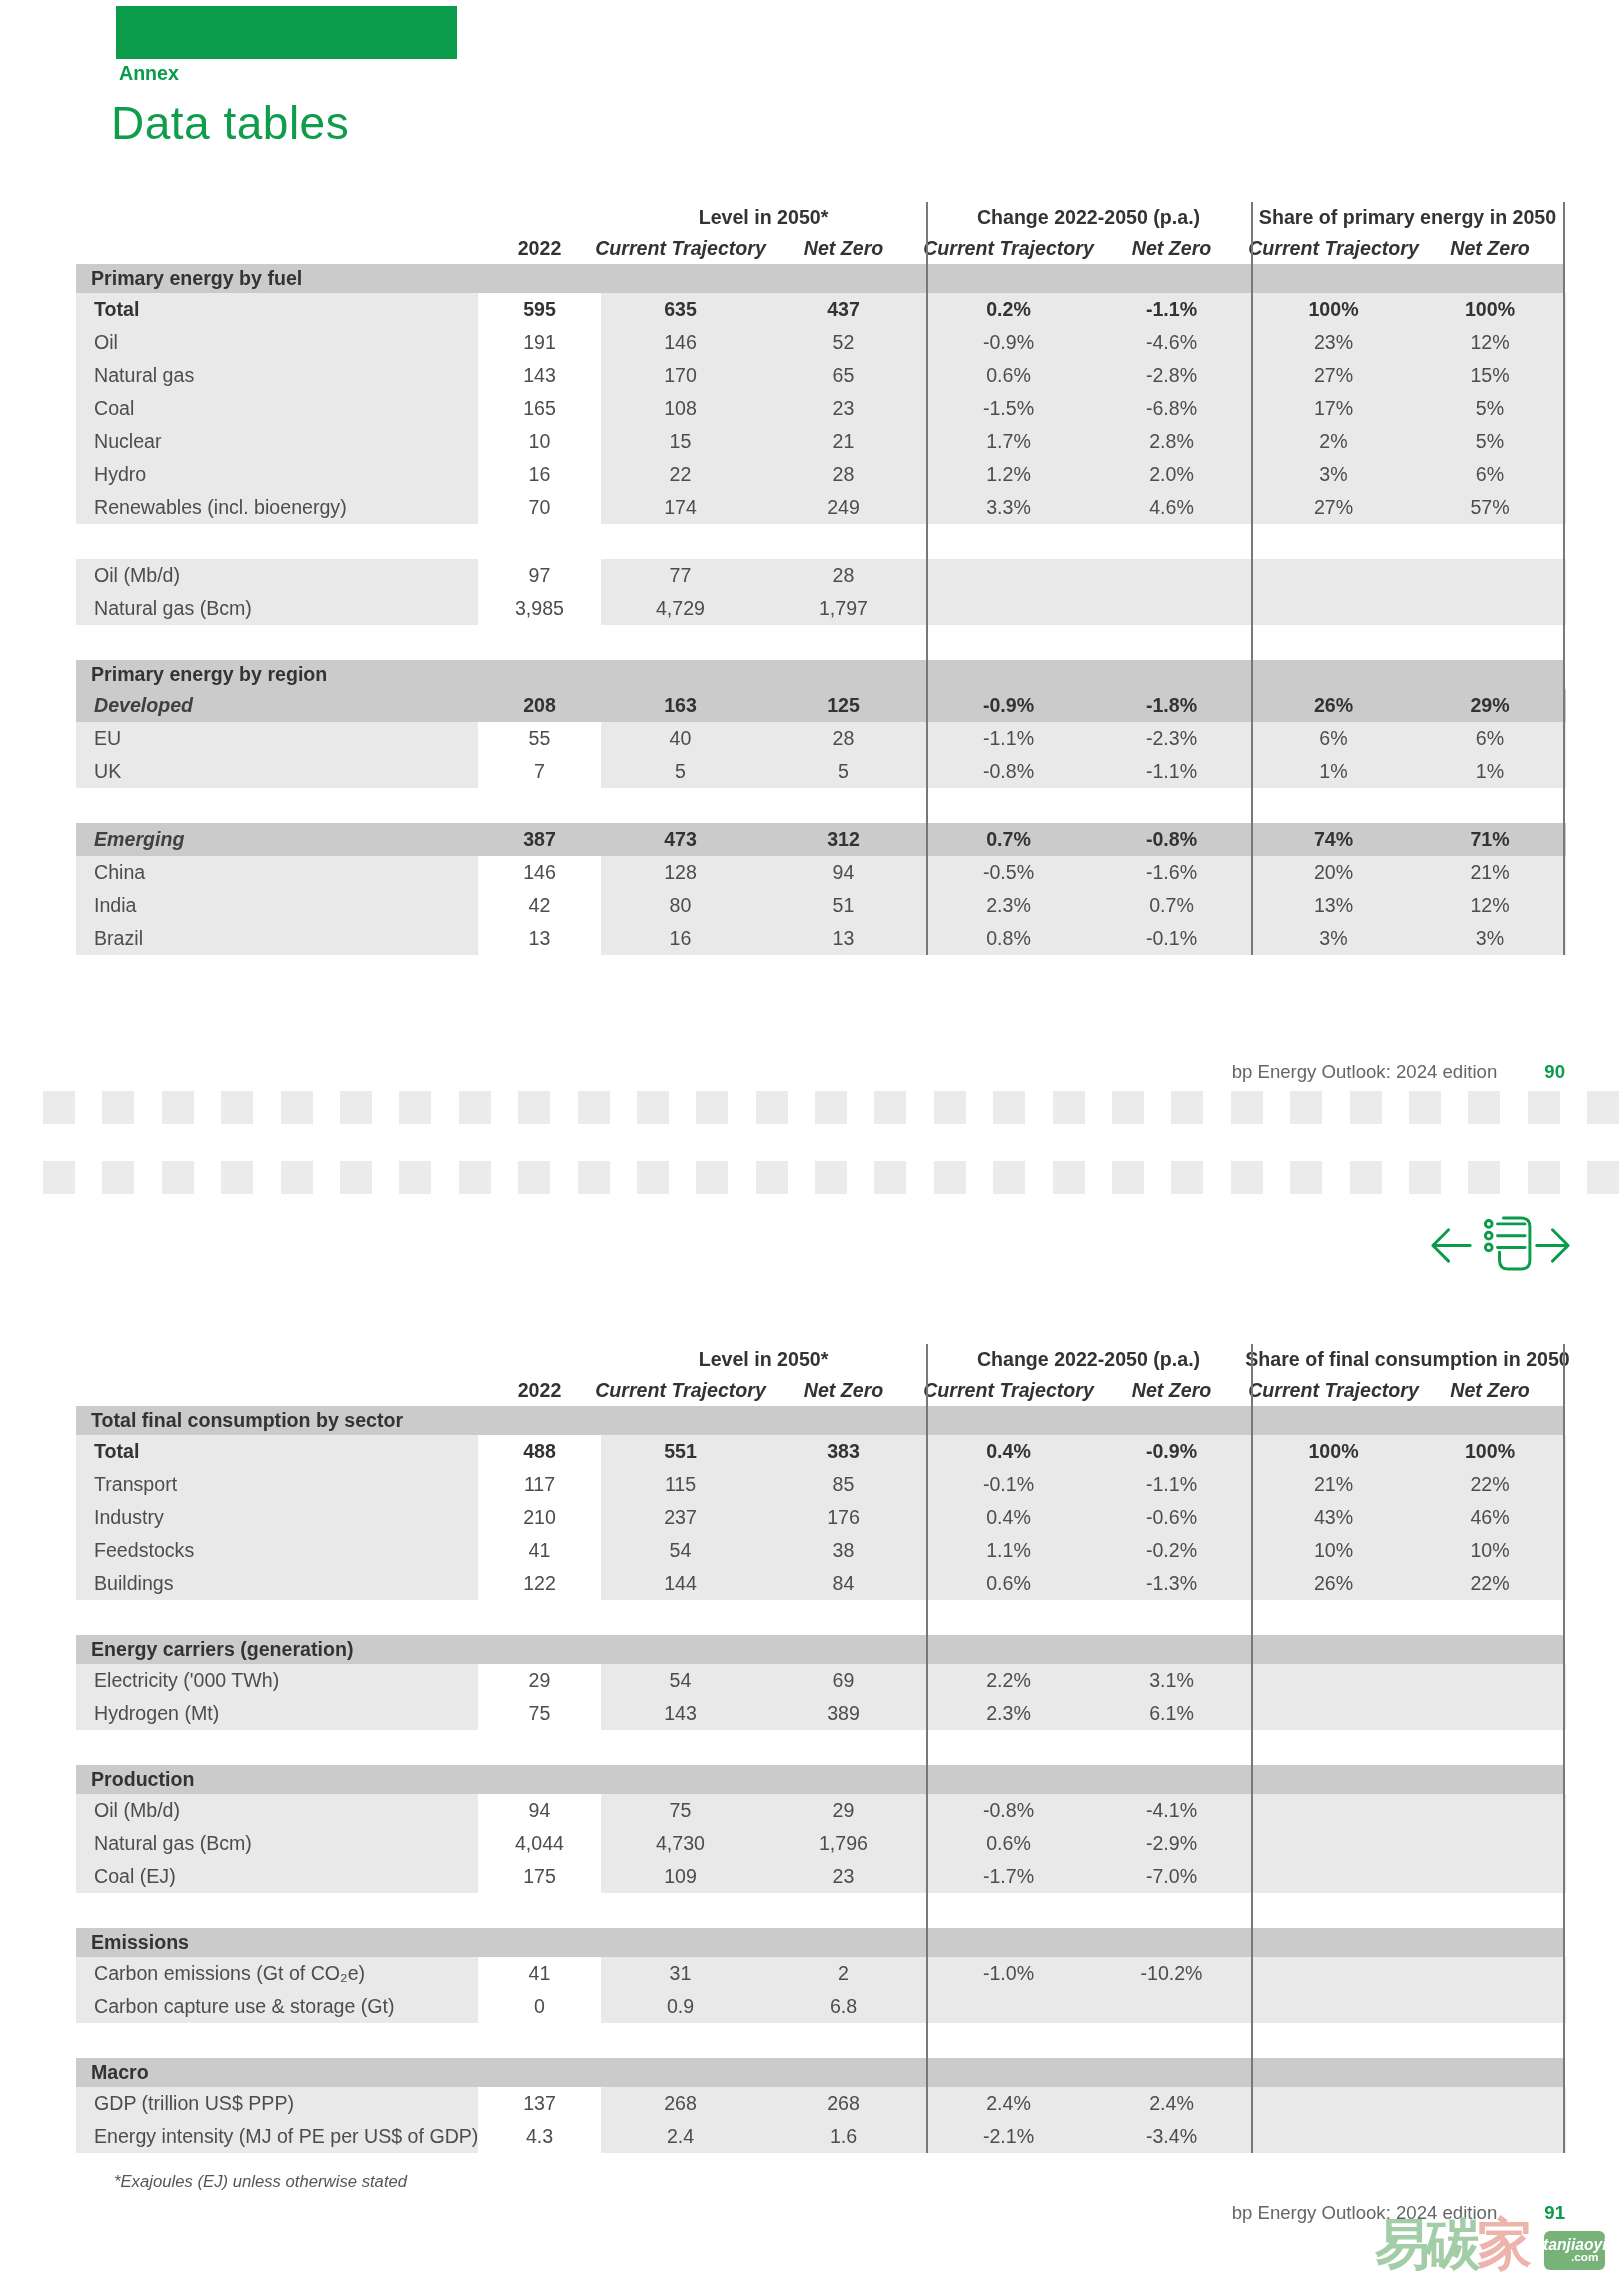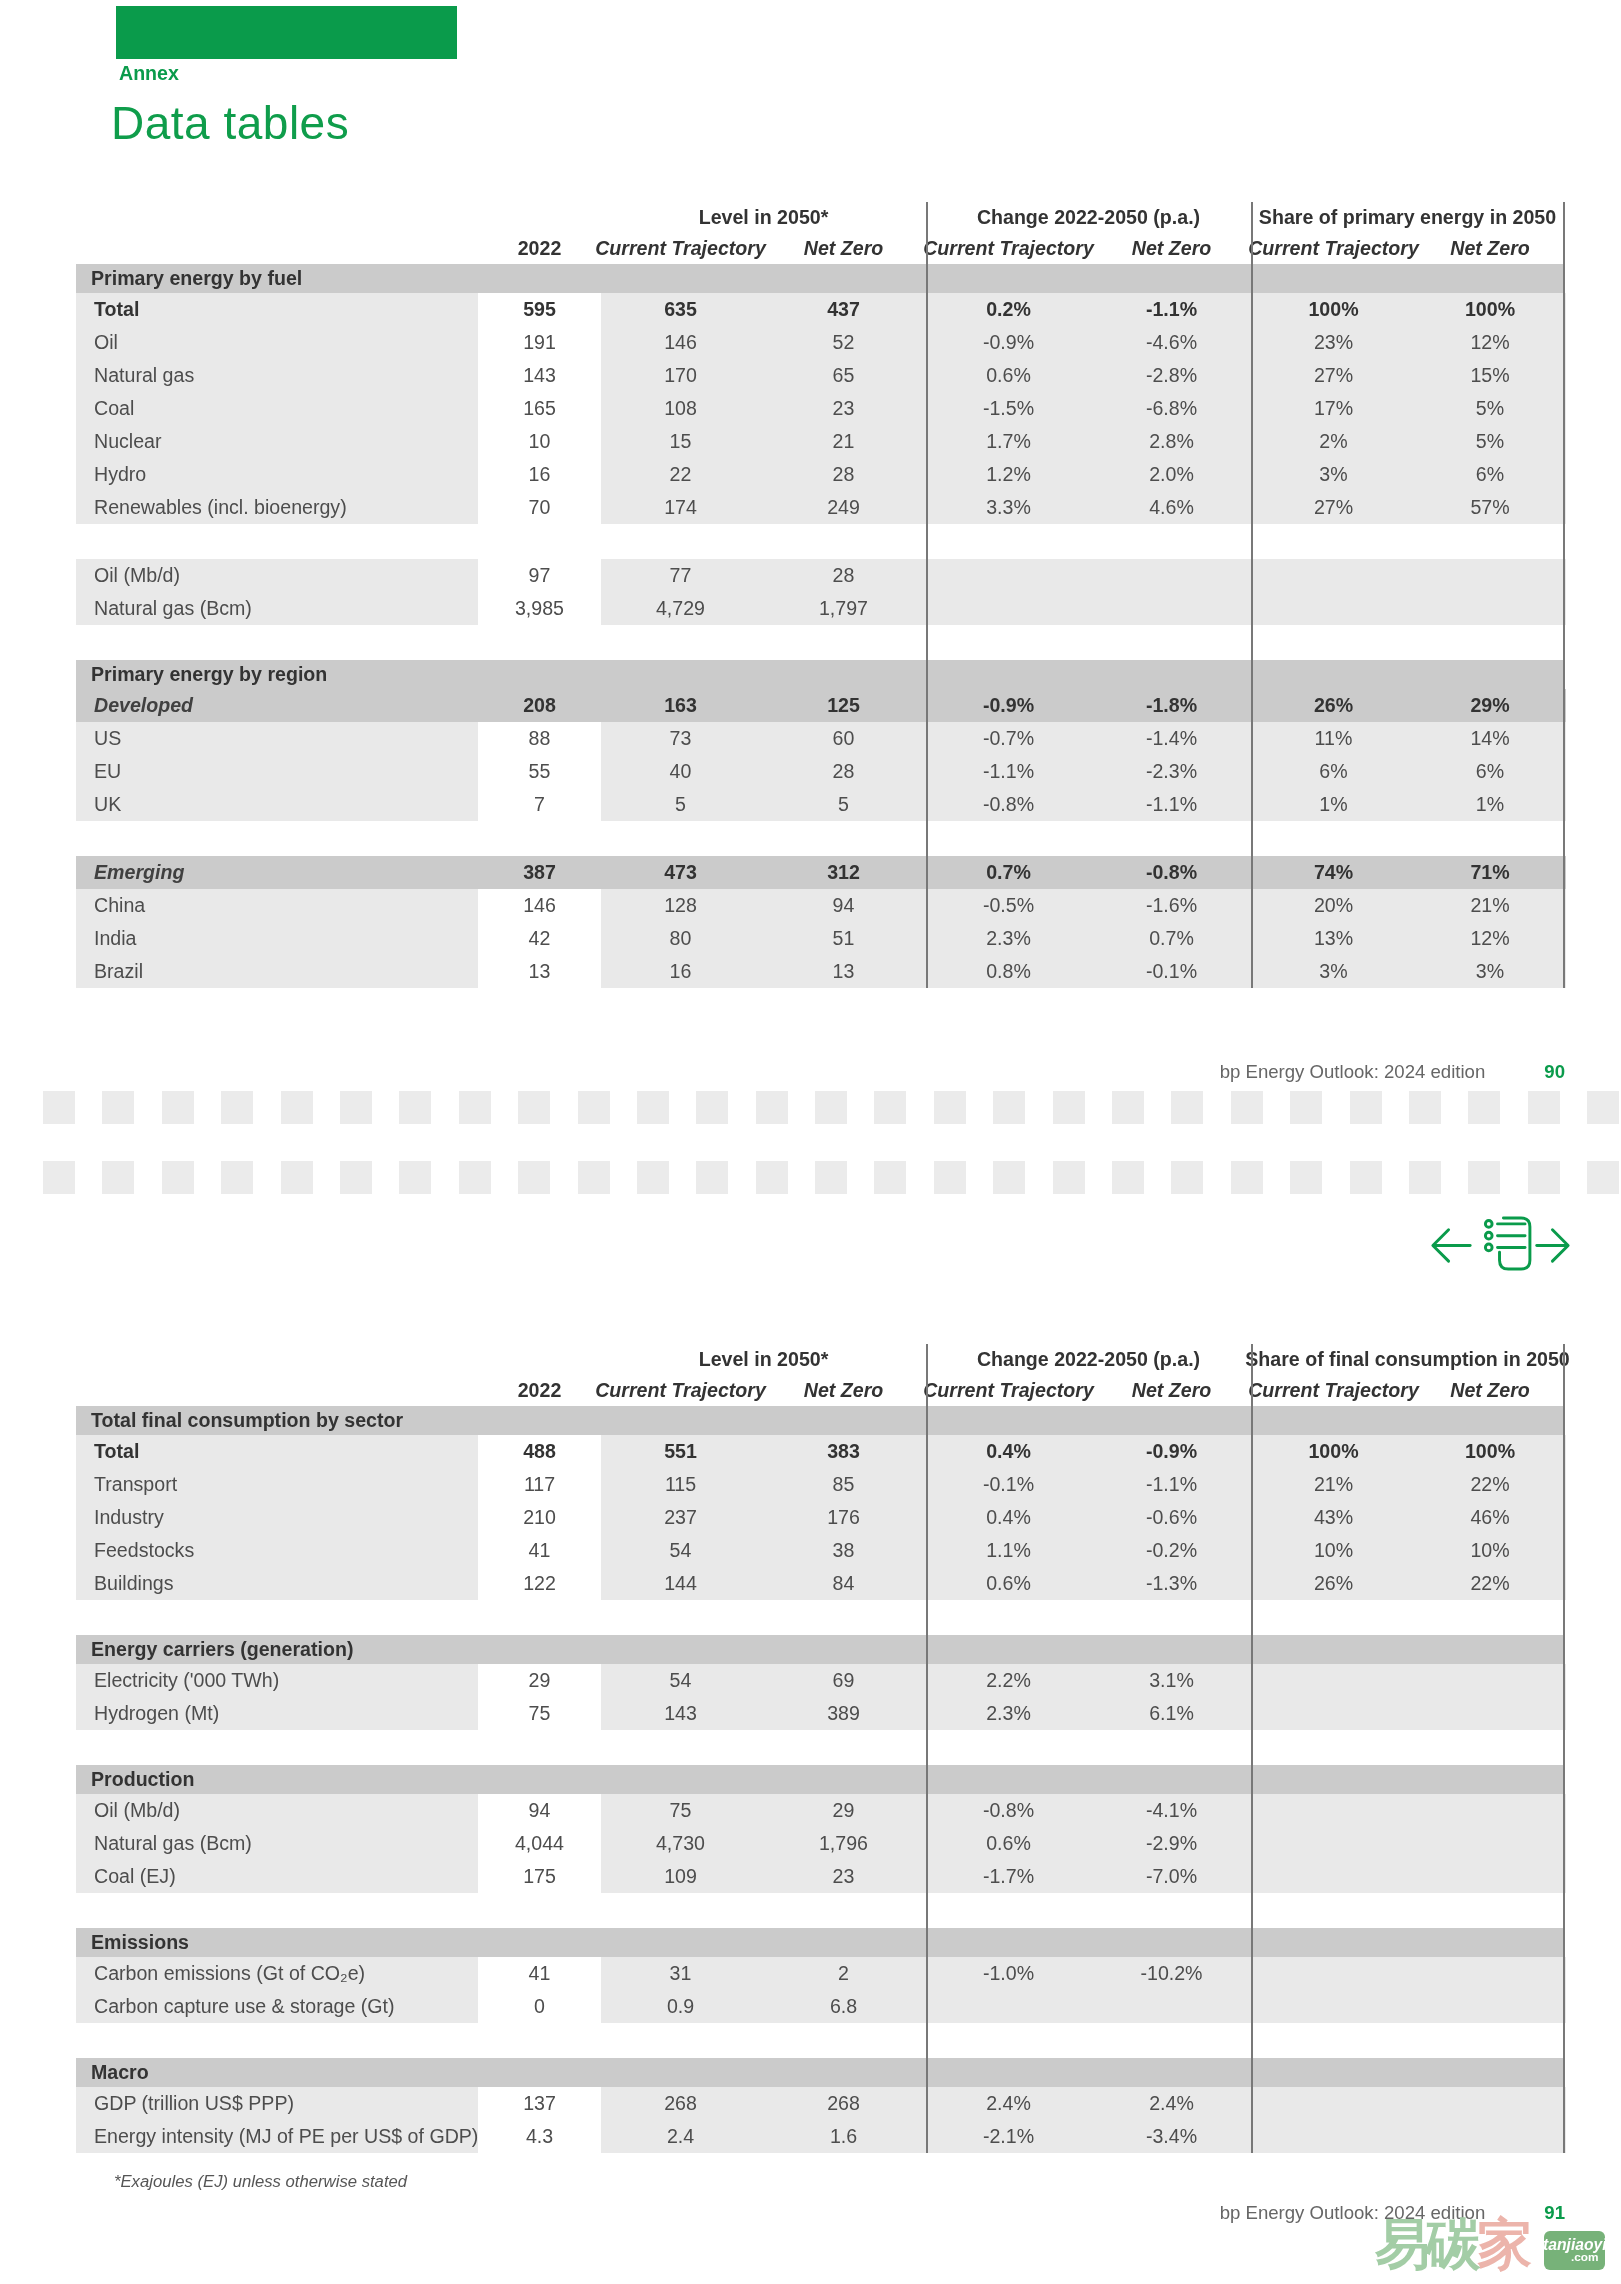--- a/index.html
+++ b/index.html
@@ -22,21 +22,21 @@
   .h-sh{height:31px;}
   .bg-g{background:#e9e9e9;}
   .bg-w{background:#ffffff;}
   .bg-d{background:#cbcbcb;}
   .b{font-weight:700;color:#333;}
   .bi{font-weight:700;font-style:italic;color:#404040;}
   .it{font-style:italic;}
   .bandlbl{font-size:19.6px;font-weight:700;color:#333;display:flex;align-items:center;padding-left:15px;}
   .vline{position:absolute;top:0;width:2px;background:#787878;}
   
-  .footer{position:absolute;right:56px;display:flex;align-items:baseline;gap:59px;}
+  .footer{position:absolute;right:56px;display:flex;align-items:baseline;gap:47px;}
   .footer .ftext{font-size:18.6px;color:#666;}
   .footer .fnum{font-size:18.6px;font-weight:700;color:#0a9b4b;}
   .footnote{left:114px;top:2172px;font-size:16.7px;font-style:italic;color:#555;}
   
   .strip{position:absolute;left:0;width:1621px;height:33px;overflow:hidden;display:flex;gap:27.4px;padding-left:43px;box-sizing:border-box;}
   .strip .sq{flex:0 0 32px;height:33px;background:#ebebeb;}
   
   .navicons{left:1427px;top:1211px;width:147px;height:65px;}
   .navicons svg{display:block;}
   
@@ -168,30 +168,20 @@
     <div class="h-band bg-d bandlbl">Primary energy by region</div>
     <div class="trow h-data">
       <div class="cell lbl bi bg-d">Developed</div>
       <div class="cell b bg-d">208</div>
       <div class="cell b bg-d">163</div>
       <div class="cell b bg-d">125</div>
       <div class="cell b bg-d">-0.9%</div>
       <div class="cell b bg-d">-1.8%</div>
       <div class="cell b bg-d">26%</div>
       <div class="cell b bg-d">29%</div>
-    </div>
-    <div class="trow h-data">
-      <div class="cell lbl bg-g">US</div>
-      <div class="cell bg-w">88</div>
-      <div class="cell bg-g">73</div>
-      <div class="cell bg-g">60</div>
-      <div class="cell bg-g">-0.7%</div>
-      <div class="cell bg-g">-1.4%</div>
-      <div class="cell bg-g">11%</div>
-      <div class="cell bg-g">14%</div>
     </div>
     <div class="trow h-data">
       <div class="cell lbl bg-g">EU</div>
       <div class="cell bg-w">55</div>
       <div class="cell bg-g">40</div>
       <div class="cell bg-g">28</div>
       <div class="cell bg-g">-1.1%</div>
       <div class="cell bg-g">-2.3%</div>
       <div class="cell bg-g">6%</div>
       <div class="cell bg-g">6%</div>

